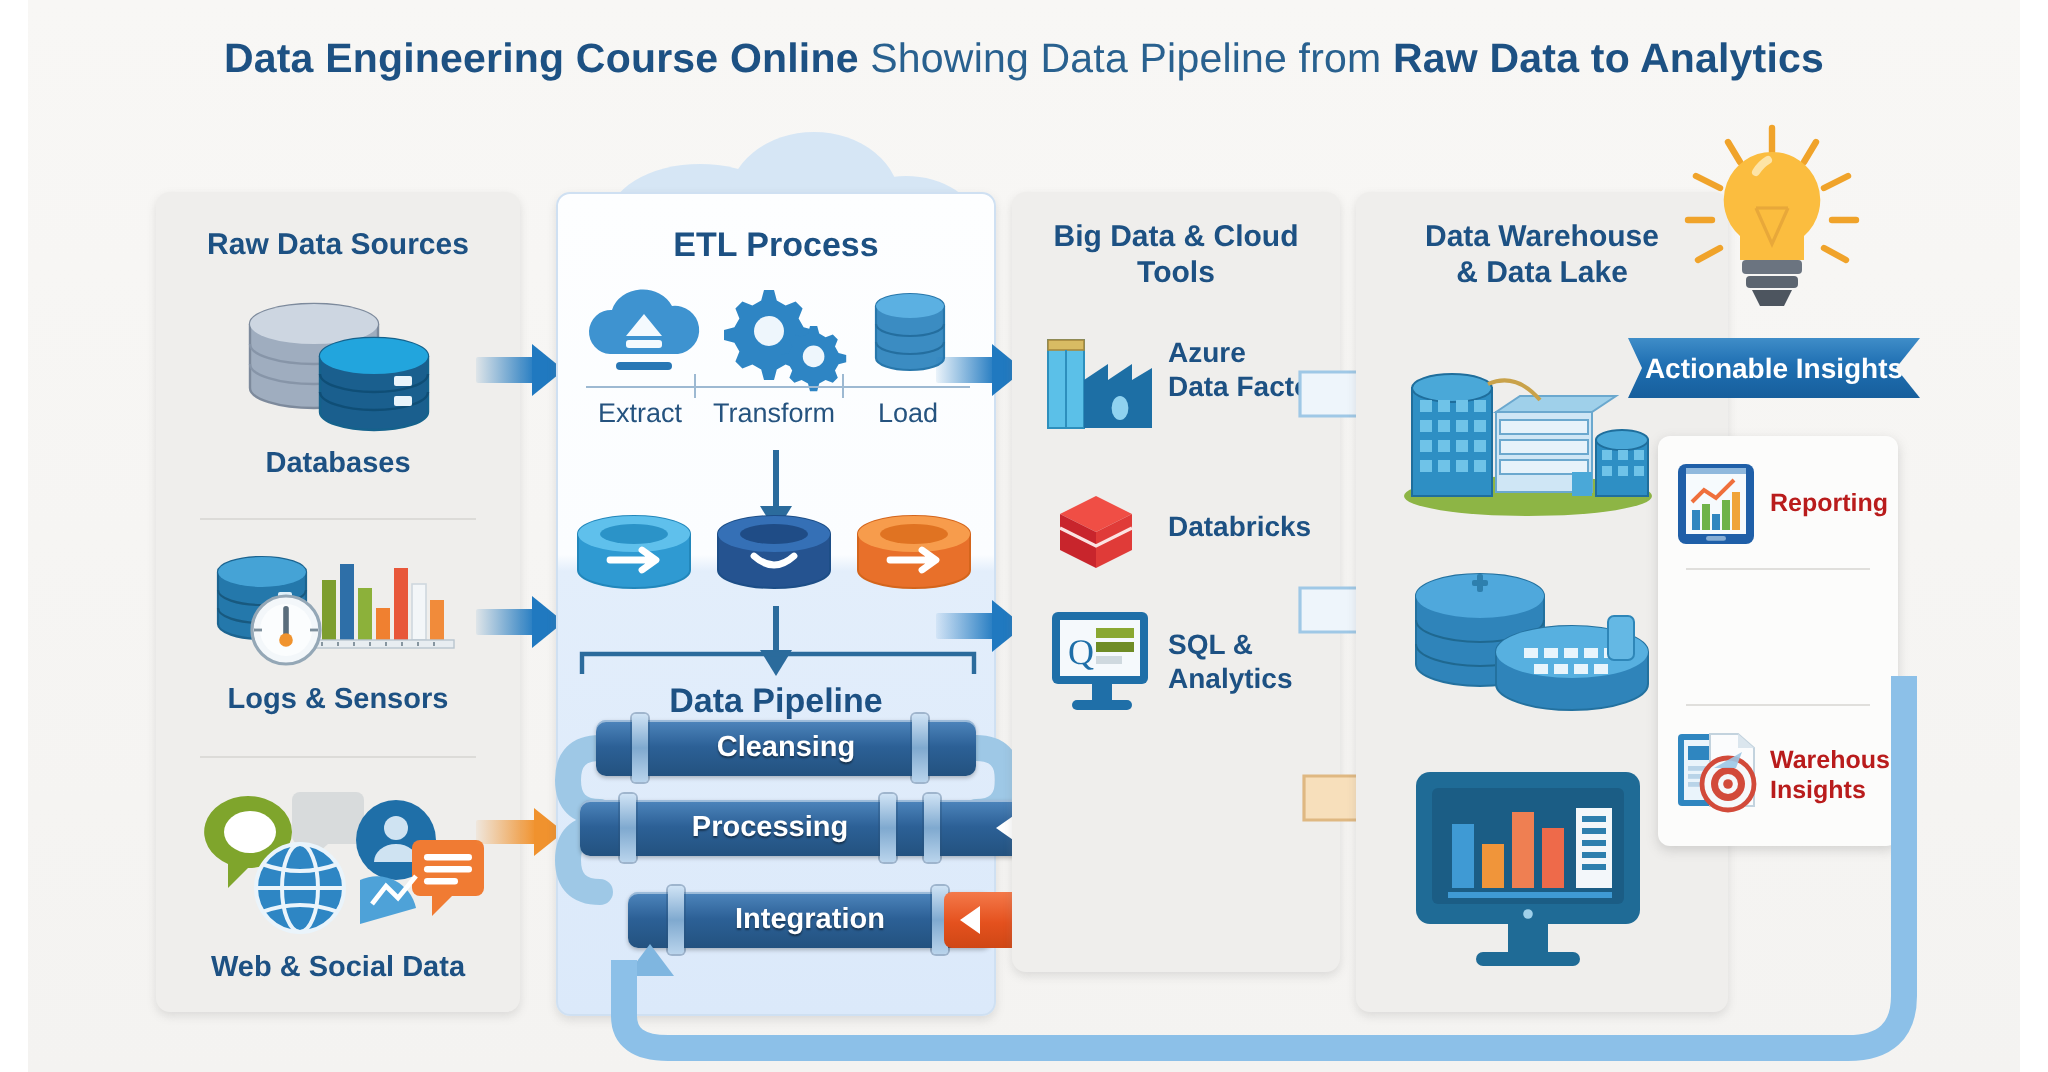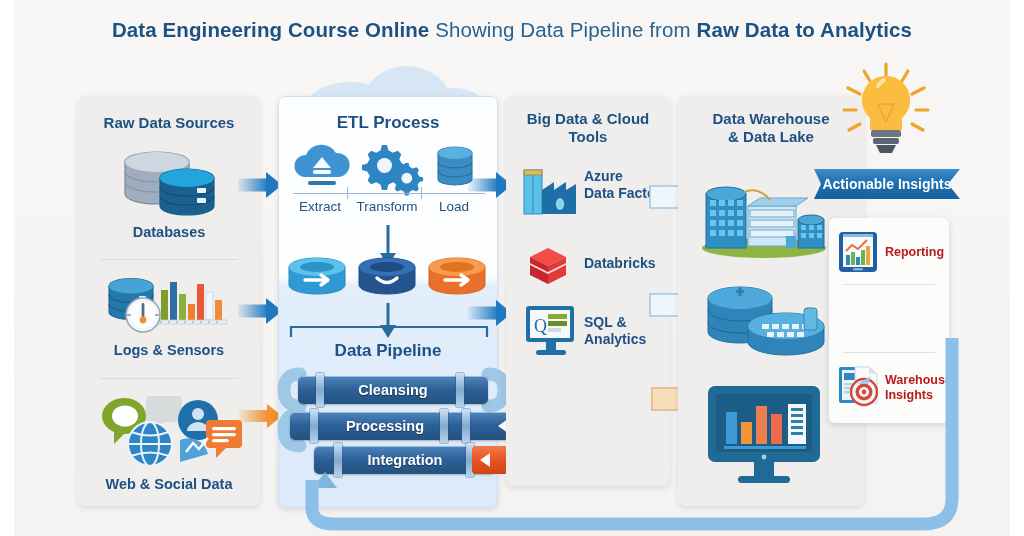--- a/index.html
+++ b/index.html
@@ -330,27 +330,27 @@
 
   <div style="position:absolute;left:276px;top:356px;width:330px;height:140px;">
 
     <svg style="position:absolute;left:0;top:0;" width="330" height="140">
       <path d="M24 18 q-16 0 -16 16 q0 16 16 16" fill="none" stroke="#9ec8e6" stroke-width="13" stroke-linecap="round"></path>
       <path d="M24 58 q-16 0 -16 16 q0 16 16 16" fill="none" stroke="#9ec8e6" stroke-width="13" stroke-linecap="round"></path>
       <path d="M212 18 q16 0 16 16 q0 16 -16 16" fill="none" stroke="#9ec8e6" stroke-width="13" stroke-linecap="round"></path>
       <path d="M244 62 q18 0 18 18 q0 18 -18 18" fill="none" stroke="#8fc0e3" stroke-width="14" stroke-linecap="round"></path>
     </svg>
 
-    <div class="pipe" style="left:22px;top:20px;width:190px;">
+    <div class="pipe" style="left:22px;top:4px;width:190px;">
       <div class="flange" style="left:18px;"></div>
       <div class="flange" style="left:158px;"></div>
       <div class="txt">Cleansing</div>
     </div>
 
-    <div class="pipe" style="left:14px;top:44px;width:250px;margin-top:12px;">
+    <div class="pipe" style="left:14px;top:44px;width:250px;">
       <div class="flange" style="left:20px;"></div>
       <div class="flange" style="left:150px;"></div>
       <div class="flange" style="left:172px;"></div>
       <div class="txt" style="right:60px;left:0;">Processing</div>
       <div class="tri-l" style="left:208px;"></div>
     </div>
 
     <div class="pipe" style="left:38px;top:90px;width:182px;">
       <div class="flange" style="left:20px;"></div>
       <div class="flange" style="left:152px;"></div>

